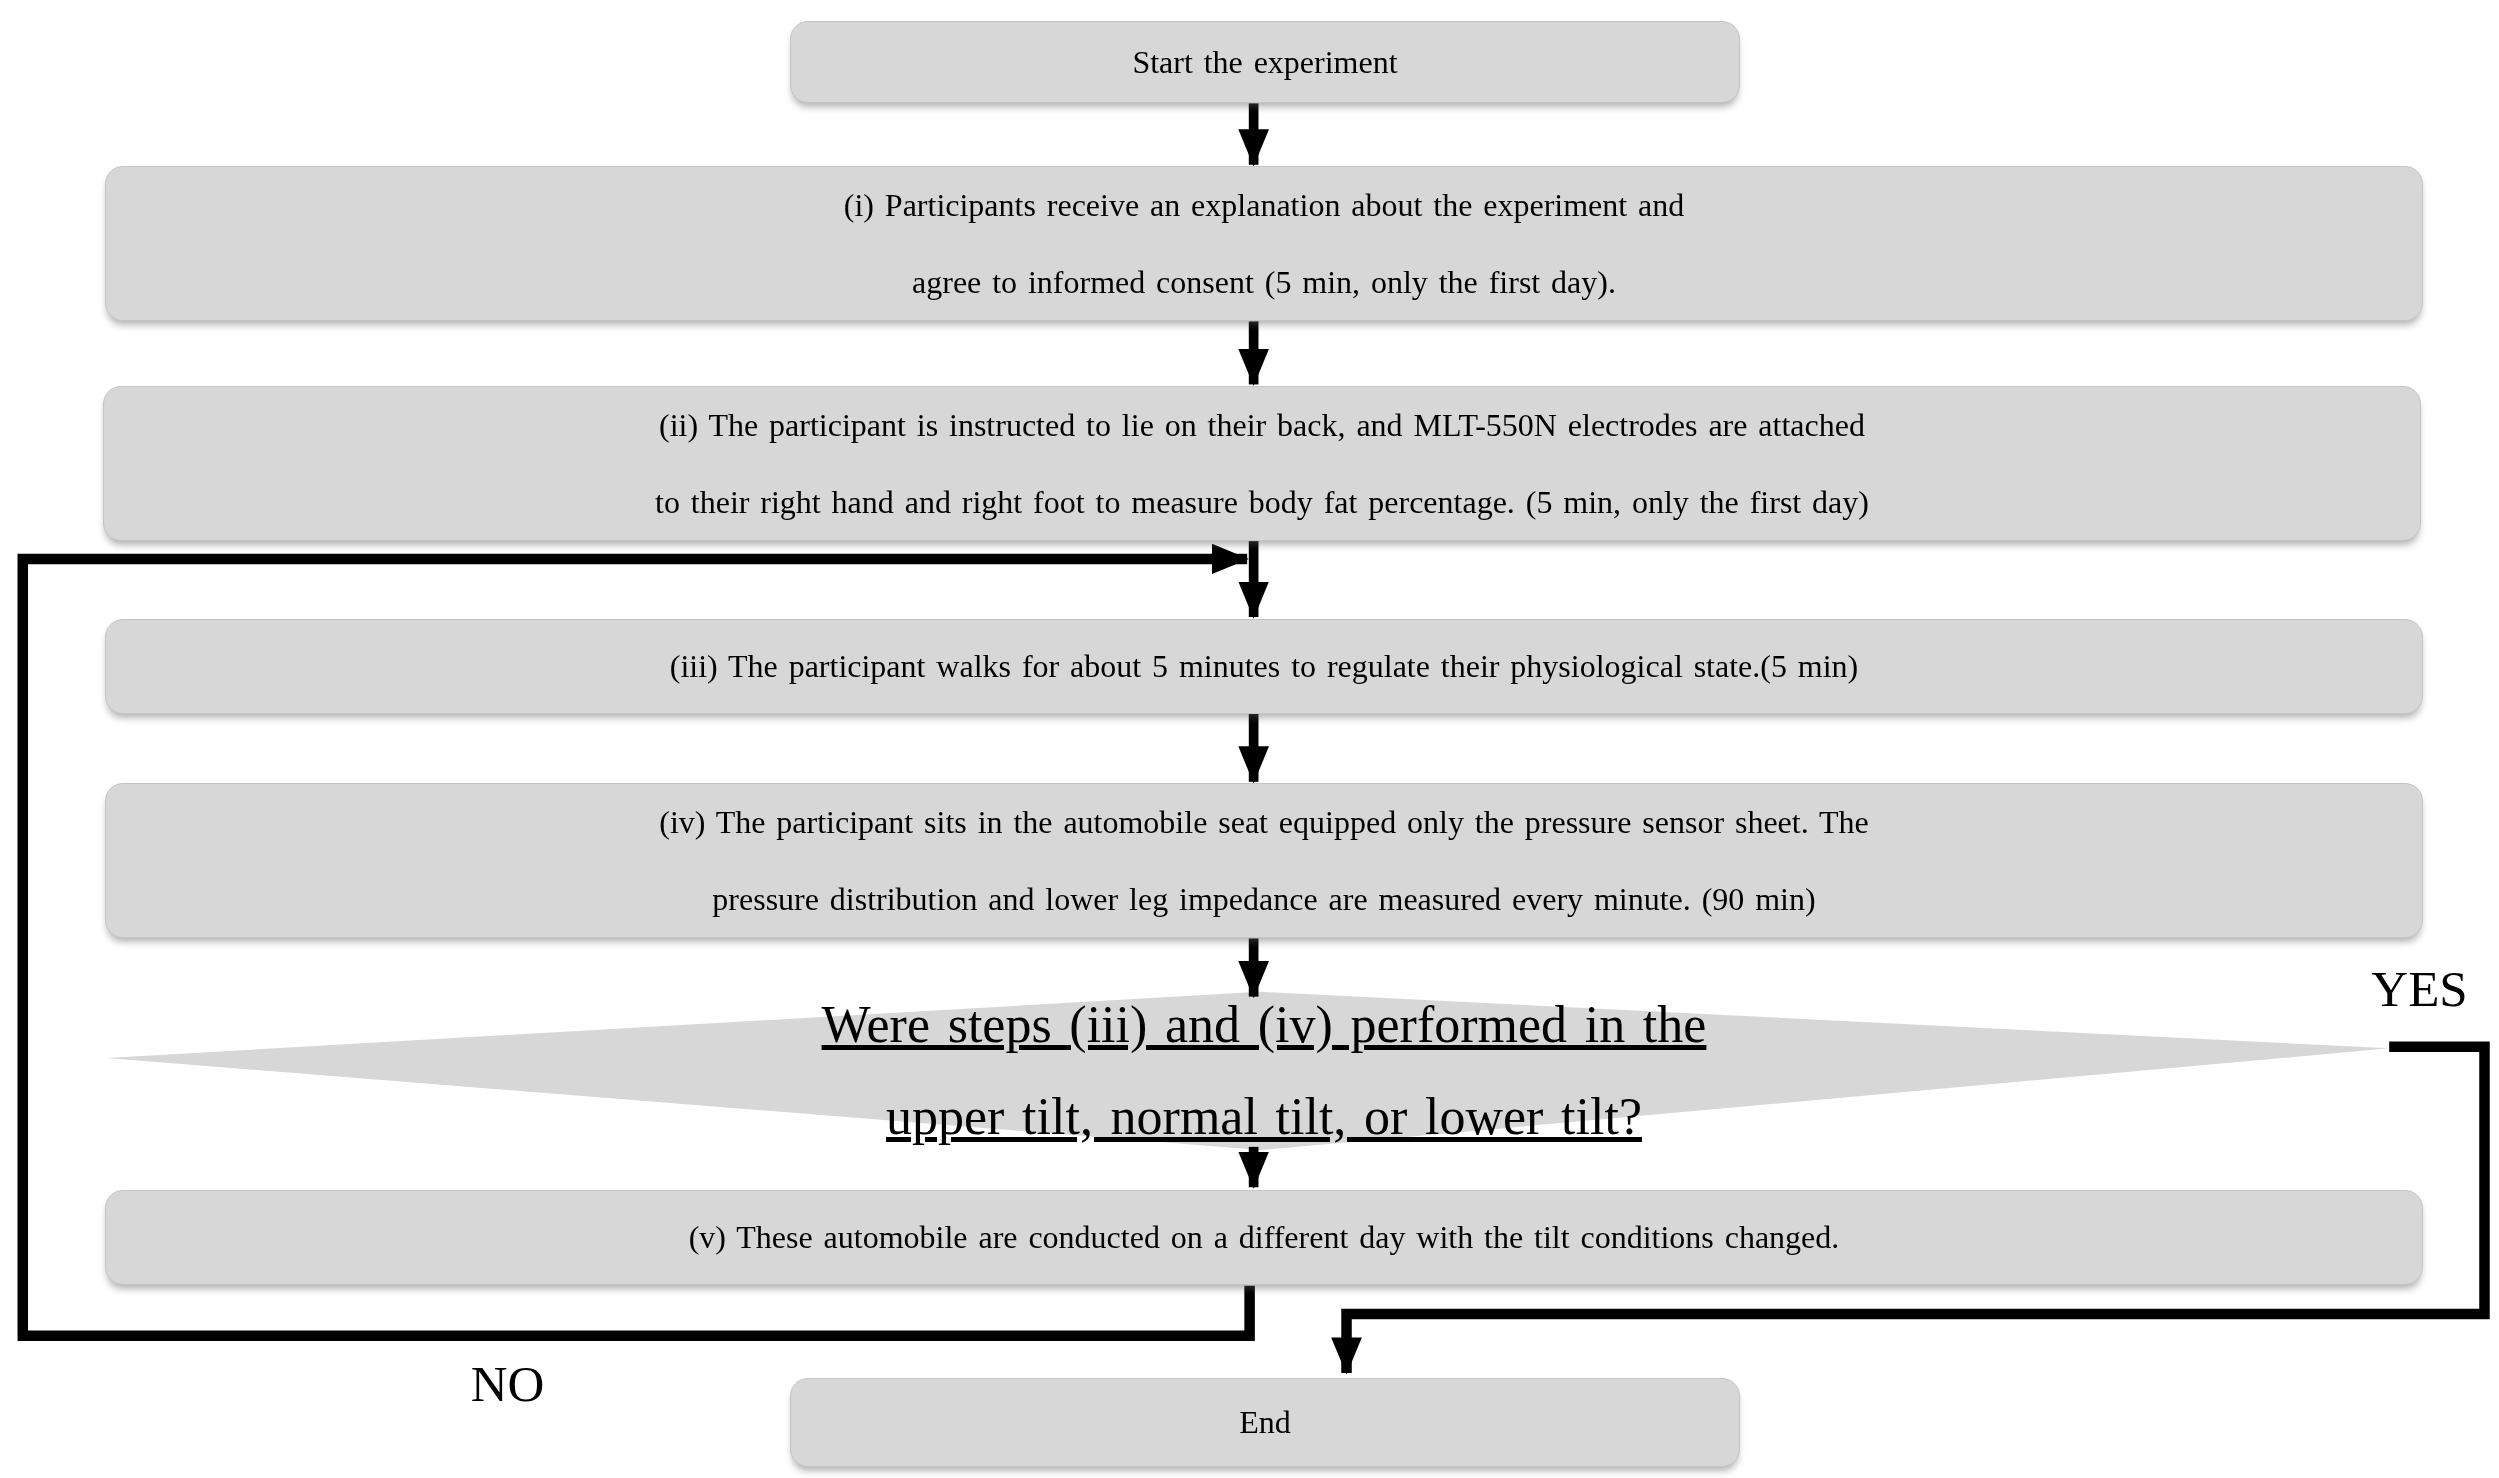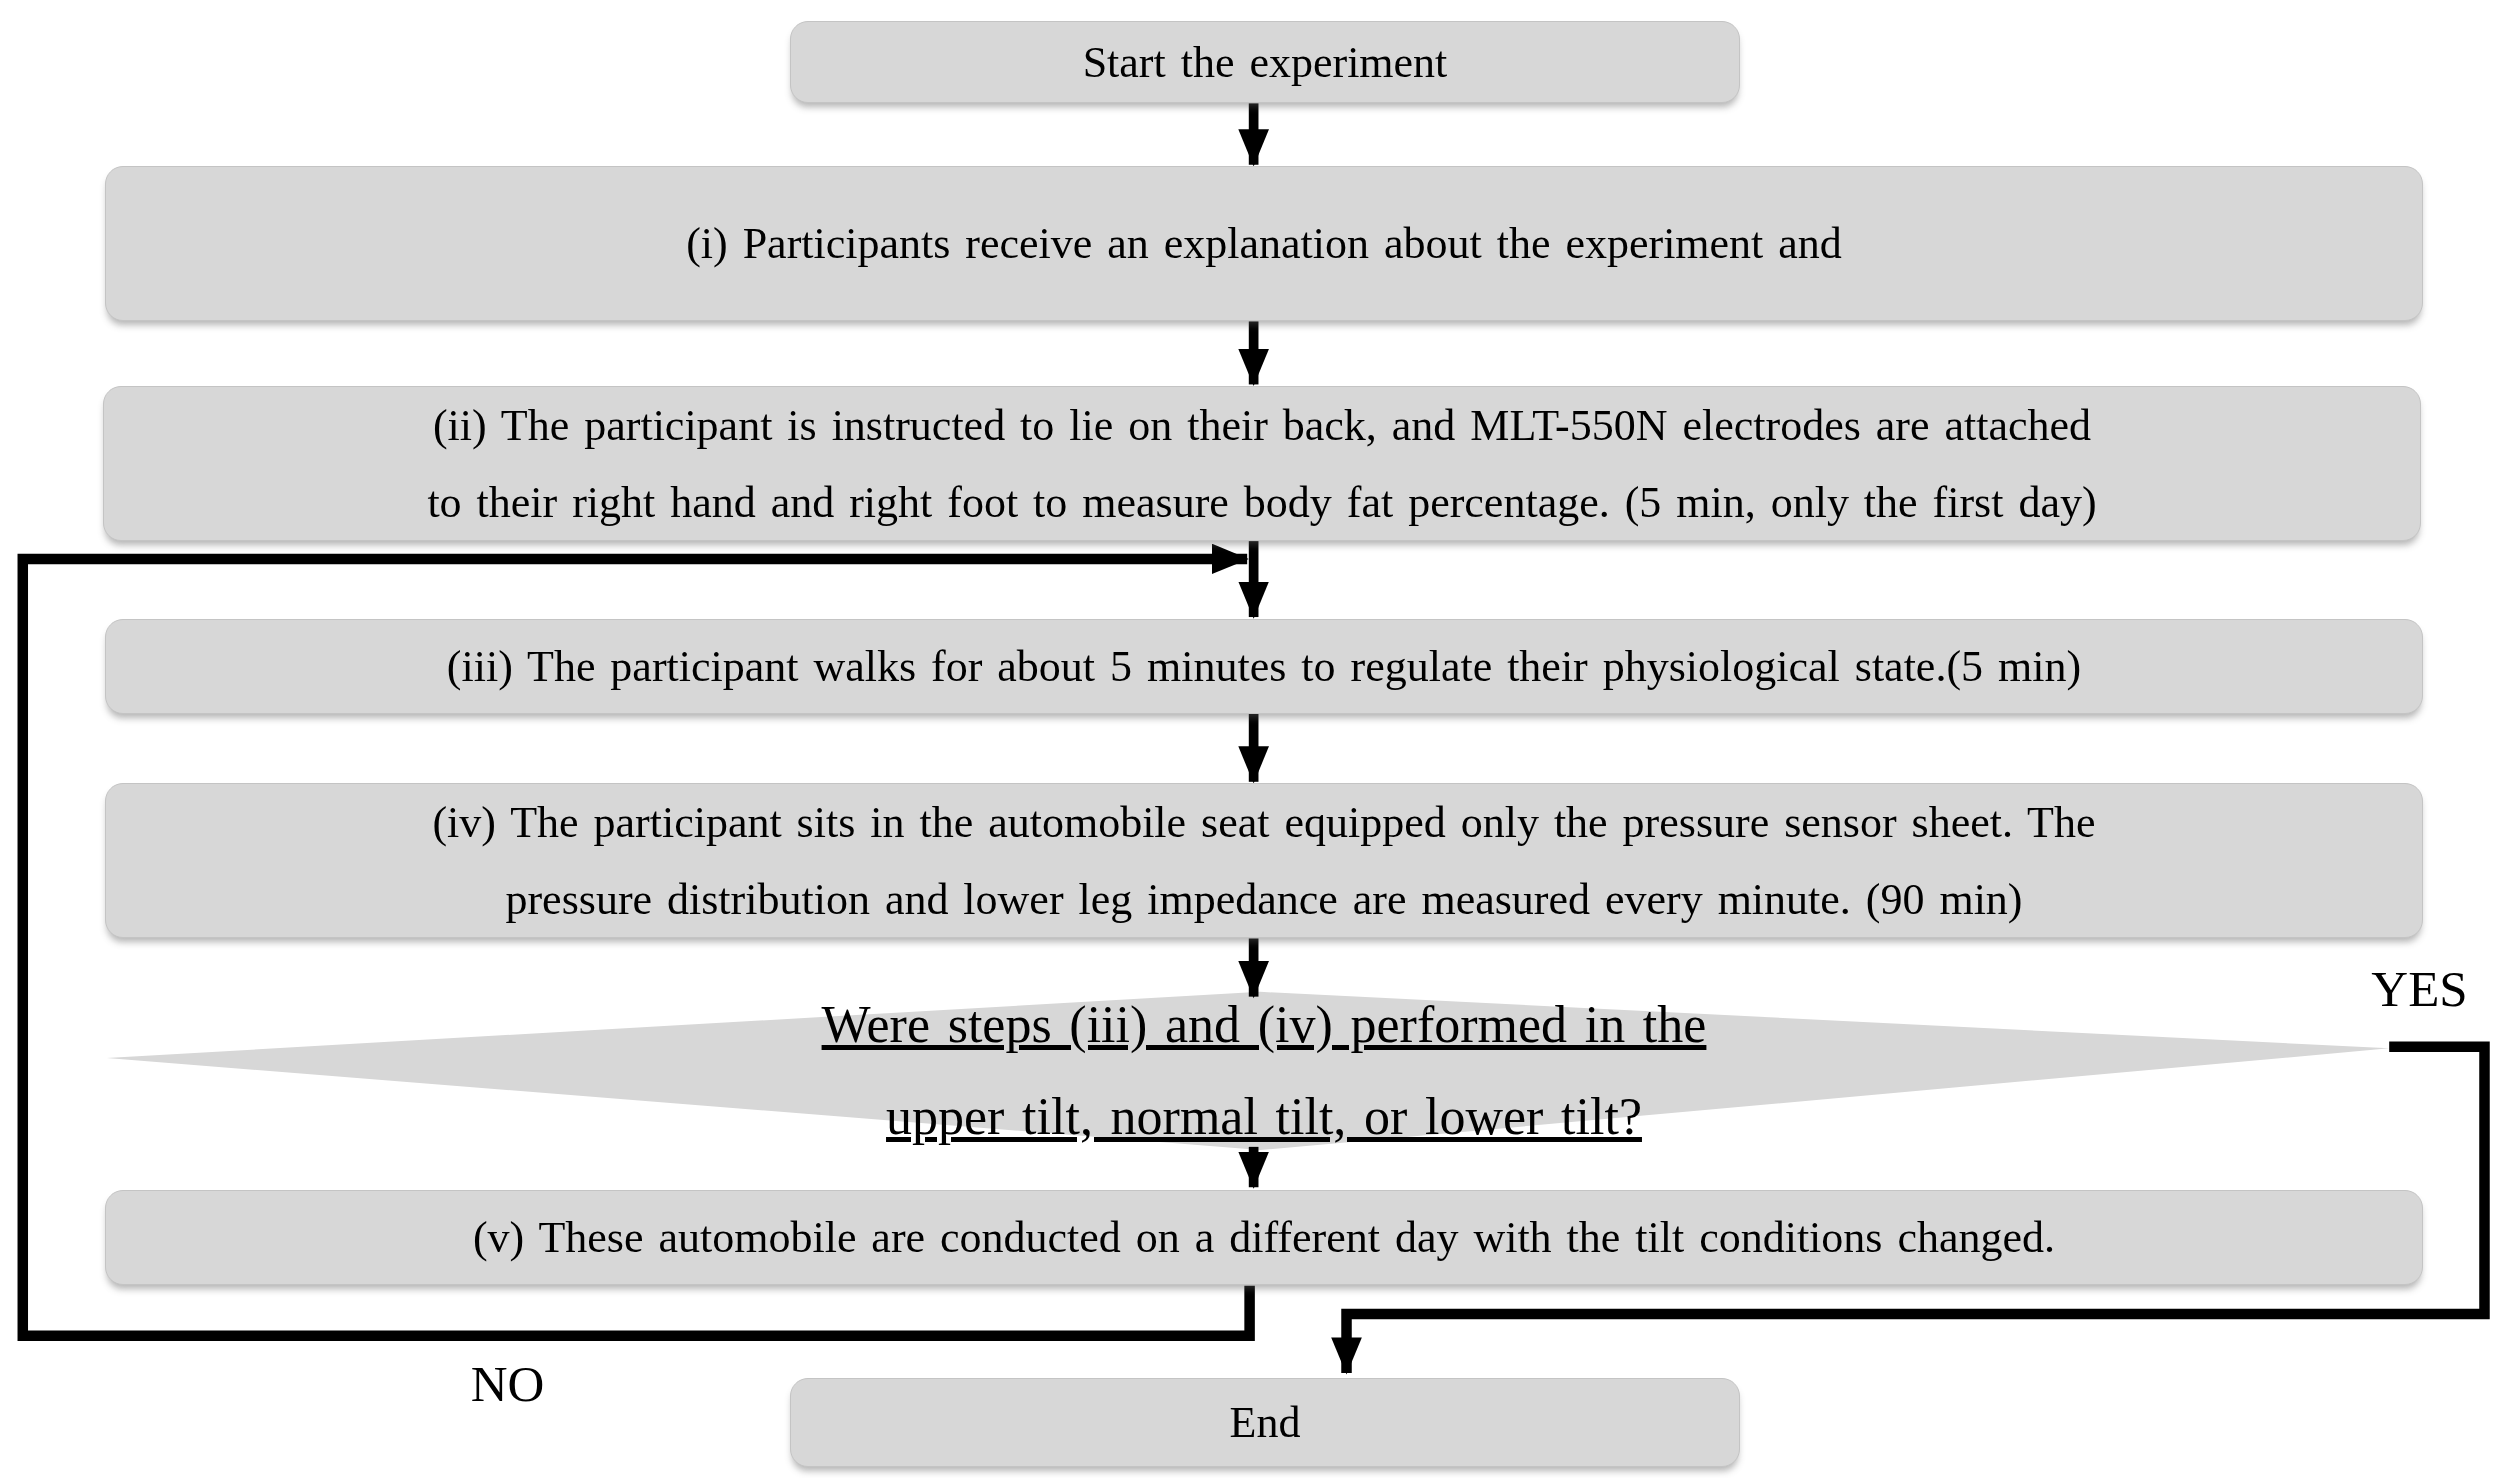--- a/index.html
+++ b/index.html
@@ -38,21 +38,21 @@
     display:flex;
     flex-direction:column;
     align-items:center;
     justify-content:center;
     text-align:center;
     box-shadow:0 5.7px 7.3px -2.4px rgba(90,90,90,0.45);
   }
   .node .line{
     display:block;
     white-space:nowrap;
-    font-size:44px;
+    font-size:32px;
     line-height:77px;
     word-spacing:0.09em;
     color:var(--text);
   }
   .terminator .line{line-height:57px;}
   .diamond-text{
     position:absolute;
     left:105px;
     width:2318px;
     top:979px;
@@ -111,20 +111,21 @@
 
     <polyline points="2958,1296 3076,1296 3076,1627 1667,1627 1667,1700" style="fill:none;stroke:var(--connector);stroke-width:13" marker-end="url(#ah)"></polyline>
   </svg>
 
   <div class="node terminator" id="node-start">
     <span class="line">Start the experiment</span>
   </div>
 
   <div class="node" id="node-step-i">
     <span class="line">(i) Participants receive an explanation about the experiment and</span>
+    <span class="line">agree to informed consent (5 min, only the first day).</span>
   </div>
 
   <div class="node" id="node-step-ii">
     <span class="line">(ii) The participant is instructed to lie on their back, and MLT-550N electrodes are attached</span>
     <span class="line">to their right hand and right foot to measure body fat percentage. (5 min, only the first day)</span>
   </div>
 
   <div class="node" id="node-step-iii">
     <span class="line">(iii) The participant walks for about 5 minutes to regulate their physiological state.(5 min)</span>
   </div>

